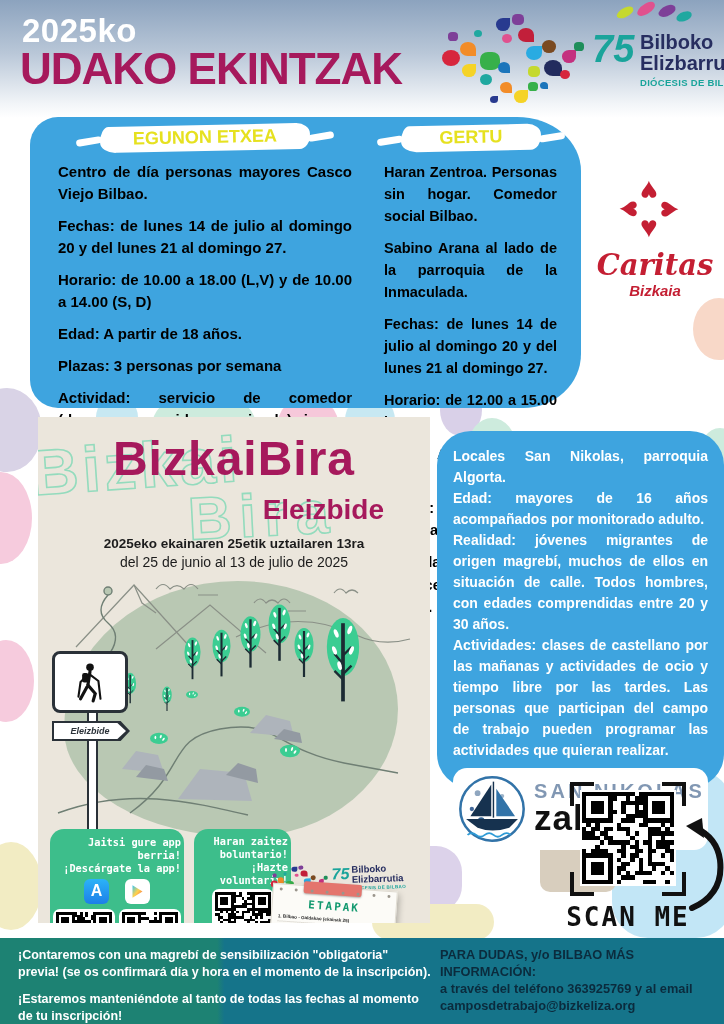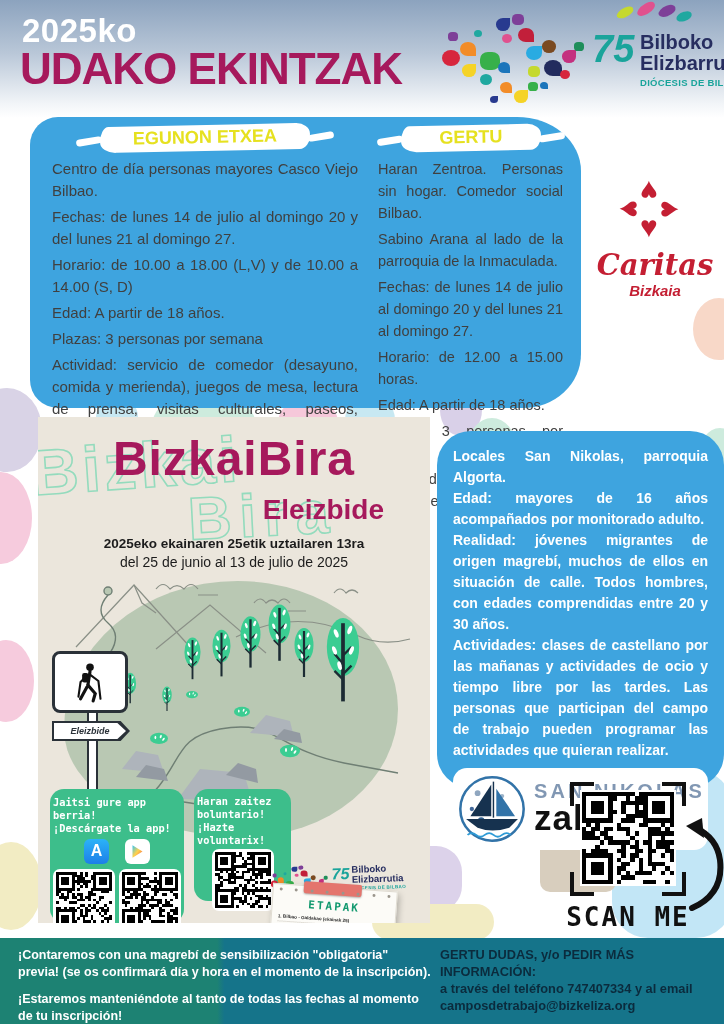--- a/index.html
+++ b/index.html
@@ -25,21 +25,21 @@
   .prog-left{width:314px;margin-right:12px;}
   .prog-right{flex:1;}
   .brush{position:relative;margin:0 auto 7px;background:#fff;color:var(--yellow,#E6E11F);font-weight:bold;
     text-align:center;border-radius:10px 16px 12px 18px/18px 12px 16px 12px;transform:rotate(-1.2deg);
     font-size:18px;padding:2px 0 3px;}
   .brush::before,.brush::after{content:"";position:absolute;height:7px;background:#fff;border-radius:4px;top:55%;}
   .brush::before{width:26px;left:-24px;transform:translateY(-50%) rotate(-8deg);}
   .brush::after{width:26px;right:-24px;transform:translateY(-50%) rotate(-8deg);}
   .brush-left{width:210px;}
   .brush-right{width:140px;}
-  .prog-text p{margin:4px;font-size:15px;line-height:1.47;font-weight:400;color:#404040;text-align:justify;}
+  .prog-text p{margin:10px;font-size:15px;line-height:1.47;font-weight:700;color:#000000;text-align:justify;}
   .prog-right .prog-text p{font-size:14.5px;line-height:1.52;}
   
   .caritas{position:absolute;left:590px;top:176px;width:130px;text-align:center;z-index:2;}
   .hearts{position:relative;width:68px;height:66px;margin:0 auto;}
   .heart{position:absolute;font-size:30px;color:var(--caritas,#C41F33);line-height:1;}
   .caritas-name{font-family:"DejaVu Serif",serif;font-style:italic;font-weight:bold;font-size:29px;color:var(--caritas,#C41F33);margin-top:6px;}
   .caritas-region{font-size:15px;font-weight:bold;color:var(--caritas,#C41F33);font-style:italic;}
   
   .poster{position:absolute;left:38px;top:417px;width:392px;height:506px;background:var(--beige,#EBE6DC);z-index:3;overflow:hidden;}
   .ghost{position:absolute;font-weight:bold;color:transparent;-webkit-text-stroke:1.6px #7FD9B6;opacity:.8;z-index:0;}
@@ -59,21 +59,21 @@
   .sign-arrow-inner{position:absolute;left:2px;top:2px;width:72px;height:16px;background:#fff;clip-path:polygon(0 0,88% 0,100% 50%,88% 100%,0 100%);
     display:flex;align-items:center;justify-content:center;font-size:9px;font-weight:bold;color:#2A3138;font-style:italic;}
   .grass{position:absolute;left:22px;top:206px;width:34px;height:14px;}
   .etapak-note{position:absolute;left:229px;top:314px;width:125px;height:172px;background:#FCFBF7;border:1px solid #E0DCD2;
     box-shadow:2px 3px 6px rgba(0,0,0,.25);transform:rotate(4deg);padding:10px 6px 4px;box-sizing:border-box;z-index:5;}
   .note-clip{position:absolute;top:-5px;left:30px;width:58px;height:12px;background:#E4756D;border-radius:2px;box-shadow:0 1px 2px rgba(0,0,0,.3);}
   .note-holes{position:absolute;top:3px;left:6px;right:6px;display:flex;justify-content:space-between;}
   .note-holes i{width:3px;height:3px;border-radius:50%;background:#9a958c;}
   .note-title{text-align:center;font-size:11px;font-weight:bold;color:#12996F;letter-spacing:2px;font-family:"DejaVu Sans Mono",monospace;margin:2px 0 3px;}
   .etapa-row{font-size:4.6px;line-height:1.75;color:#2b2b2b;border-bottom:1px dotted #c9c4ba;white-space:nowrap;overflow:hidden;font-weight:bold;}
-  .green-box{position:absolute;background:var(--green,#3DBE8B);border-radius:14px;text-align:left;color:#fff;z-index:4;box-sizing:border-box;}
+  .green-box{position:absolute;background:var(--green,#3DBE8B);border-radius:14px;text-align:right;color:#fff;z-index:4;box-sizing:border-box;margin-top:40px;}
   .app-box{left:12px;top:372px;width:134px;height:134px;padding:7px 3px;}
   .vol-box{left:156px;top:372px;width:97px;height:112px;padding:6px 3px;}
   .gb-line{font-size:10.3px;font-weight:bold;font-family:"DejaVu Sans Mono",monospace;line-height:1.25;}
   .store-row{display:flex;justify-content:center;gap:16px;margin:4px 0 5px;}
   .appstore-icon{width:25px;height:25px;border-radius:6px;background:linear-gradient(180deg,#2BB3F8,#1D7FE8);
     color:#fff;display:flex;align-items:center;justify-content:center;font-size:16px;font-weight:bold;}
   .play-icon{width:25px;height:25px;border-radius:6px;background:#fff;display:flex;align-items:center;justify-content:center;}
   .qr-row{display:flex;justify-content:center;gap:4px;}
   .qr-card{background:#fff;border-radius:7px;padding:3px;width:56px;height:56px;box-sizing:content-box;}
   .qr-canvas{width:56px;height:56px;}
@@ -1047,20 +1047,20 @@
     </svg>
     <div class="scan-label">SCAN ME</div>
   </div>
 
   <div class="footer">
     <div class="footer-left">
       <p>¡Contaremos con una magrebí de sensibilización "obligatoria" previa! (se os confirmará día y hora en el momento de la inscripción).</p>
       <p>¡Estaremos manteniéndote al tanto de todas las fechas al momento de tu inscripción!</p>
     </div>
     <div class="footer-right">
-      <div>GERTU DUDAS, y/o PEDIR MÁS INFORMACIÓN:</div>
-      <div>a través del teléfono 747407334 y al email</div>
+      <div>PARA DUDAS, y/o BILBAO MÁS INFORMACIÓN:</div>
+      <div>a través del teléfono 363925769 y al email</div>
       <div>camposdetrabajo@bizkeliza.org</div>
 
     </div>
   </div>
 
 </div>
 
 </body></html>

